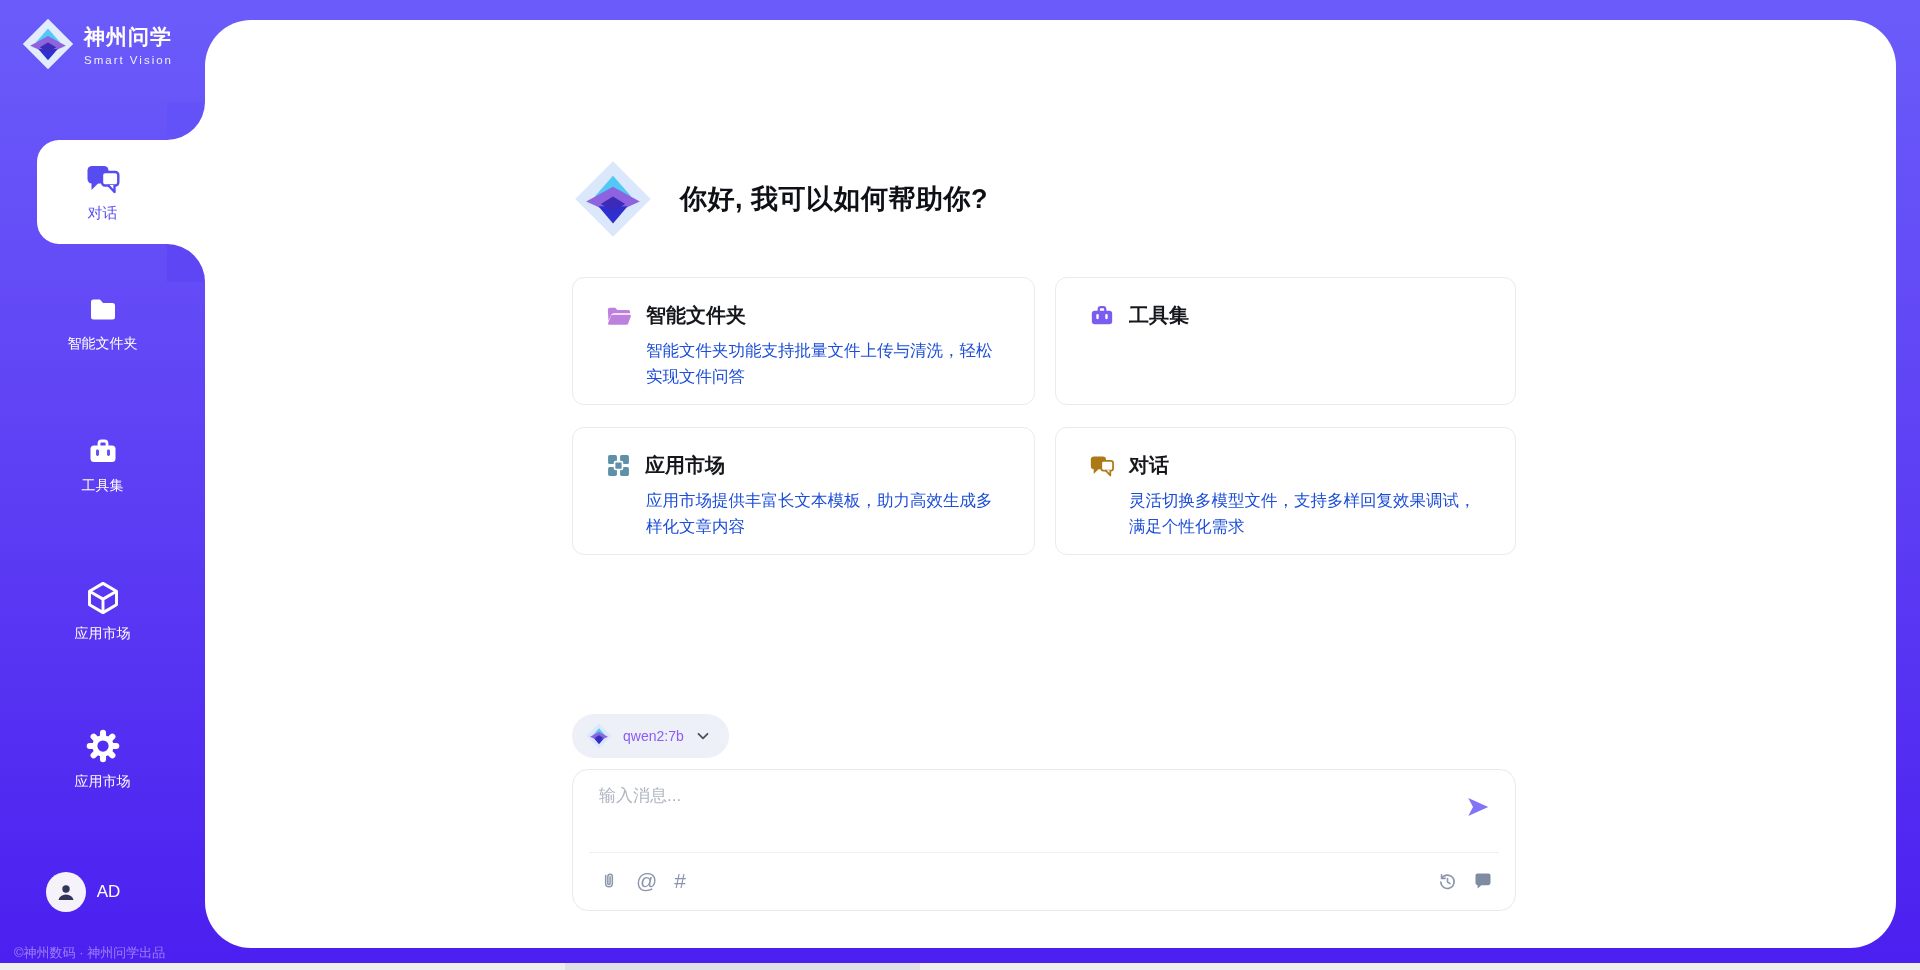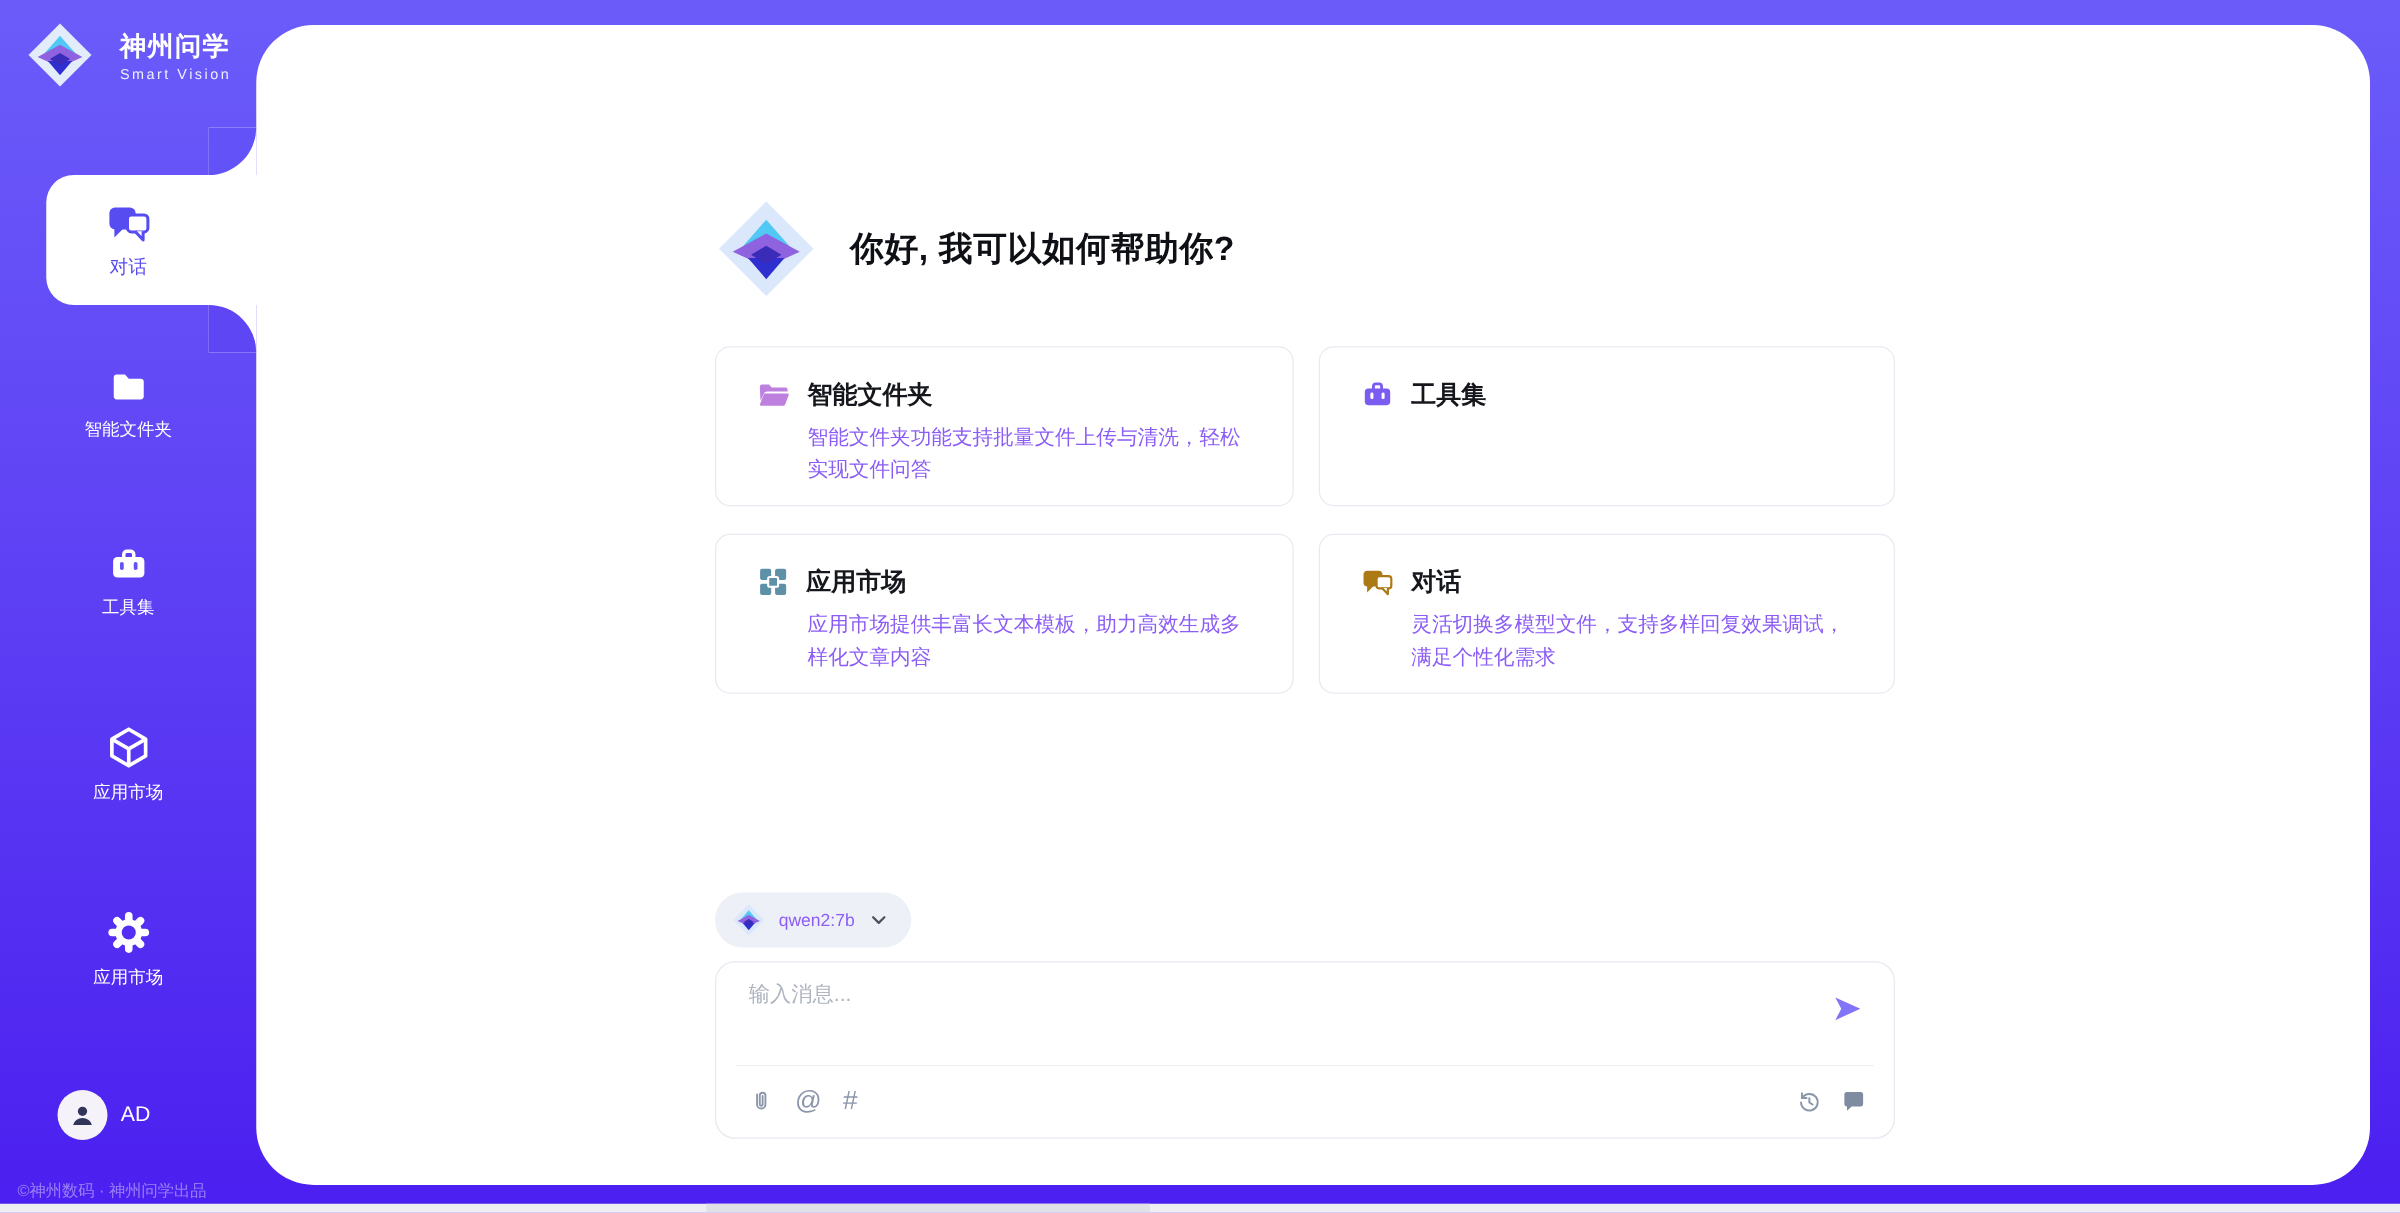--- a/index.html
+++ b/index.html
@@ -12,21 +12,21 @@
     overflow:hidden;
   }
 
   
   .main-panel{
     position:absolute; left:205px; top:20px; right:24px; bottom:22px;
     background:#ffffff; border-radius:46px;
   }
 
   
-  .brand{ position:absolute; left:22px; top:18px; display:flex; align-items:center; gap:22px; }
+  .brand{ position:absolute; left:22px; top:18px; display:flex; align-items:center; gap:10px; }
   .brand-text .brand-name{ color:#fff; font-size:21px; font-weight:bold; letter-spacing:1px; }
   .brand-text .brand-sub{ color:#eef0ff; font-size:11.5px; letter-spacing:2px; margin-top:3px; }
 
   .side-item{
     position:absolute; left:0; width:205px;
     display:flex; flex-direction:column; align-items:center; gap:9px;
     color:#fff; cursor:pointer;
   }
   .side-item .side-label{ font-size:14px; }
 
@@ -72,21 +72,21 @@
   .cards{
     position:absolute; left:572px; top:277px; width:944px;
     display:grid; grid-template-columns:463px 461px; grid-column-gap:20px; grid-row-gap:22px;
   }
   .card{
     height:128px; background:#fff; border:1px solid #e9eaf1; border-radius:12px;
     padding:24px 30px 0 33px; cursor:pointer;
   }
   .card-head{ display:flex; align-items:center; gap:14px; }
   .card-title{ font-size:20px; font-weight:bold; color:#15171c; }
-  .card-desc{ margin:8px 0 0 40px; font-size:16.5px; line-height:26px; color:#8b5cf6; }
+  .card-desc{ margin:8px 0 0 40px; font-size:16.5px; line-height:26px; color:#1d4ed8; }
 
   
   .model-pill{
     position:absolute; left:572px; top:714px; height:44px;
     display:inline-flex; align-items:center; gap:11px; padding:0 18px 0 14px;
     background:#eef0f7; border-radius:22px; cursor:pointer;
   }
   .model-name{ font-size:14px; color:#8b5cf6; }
 
   

